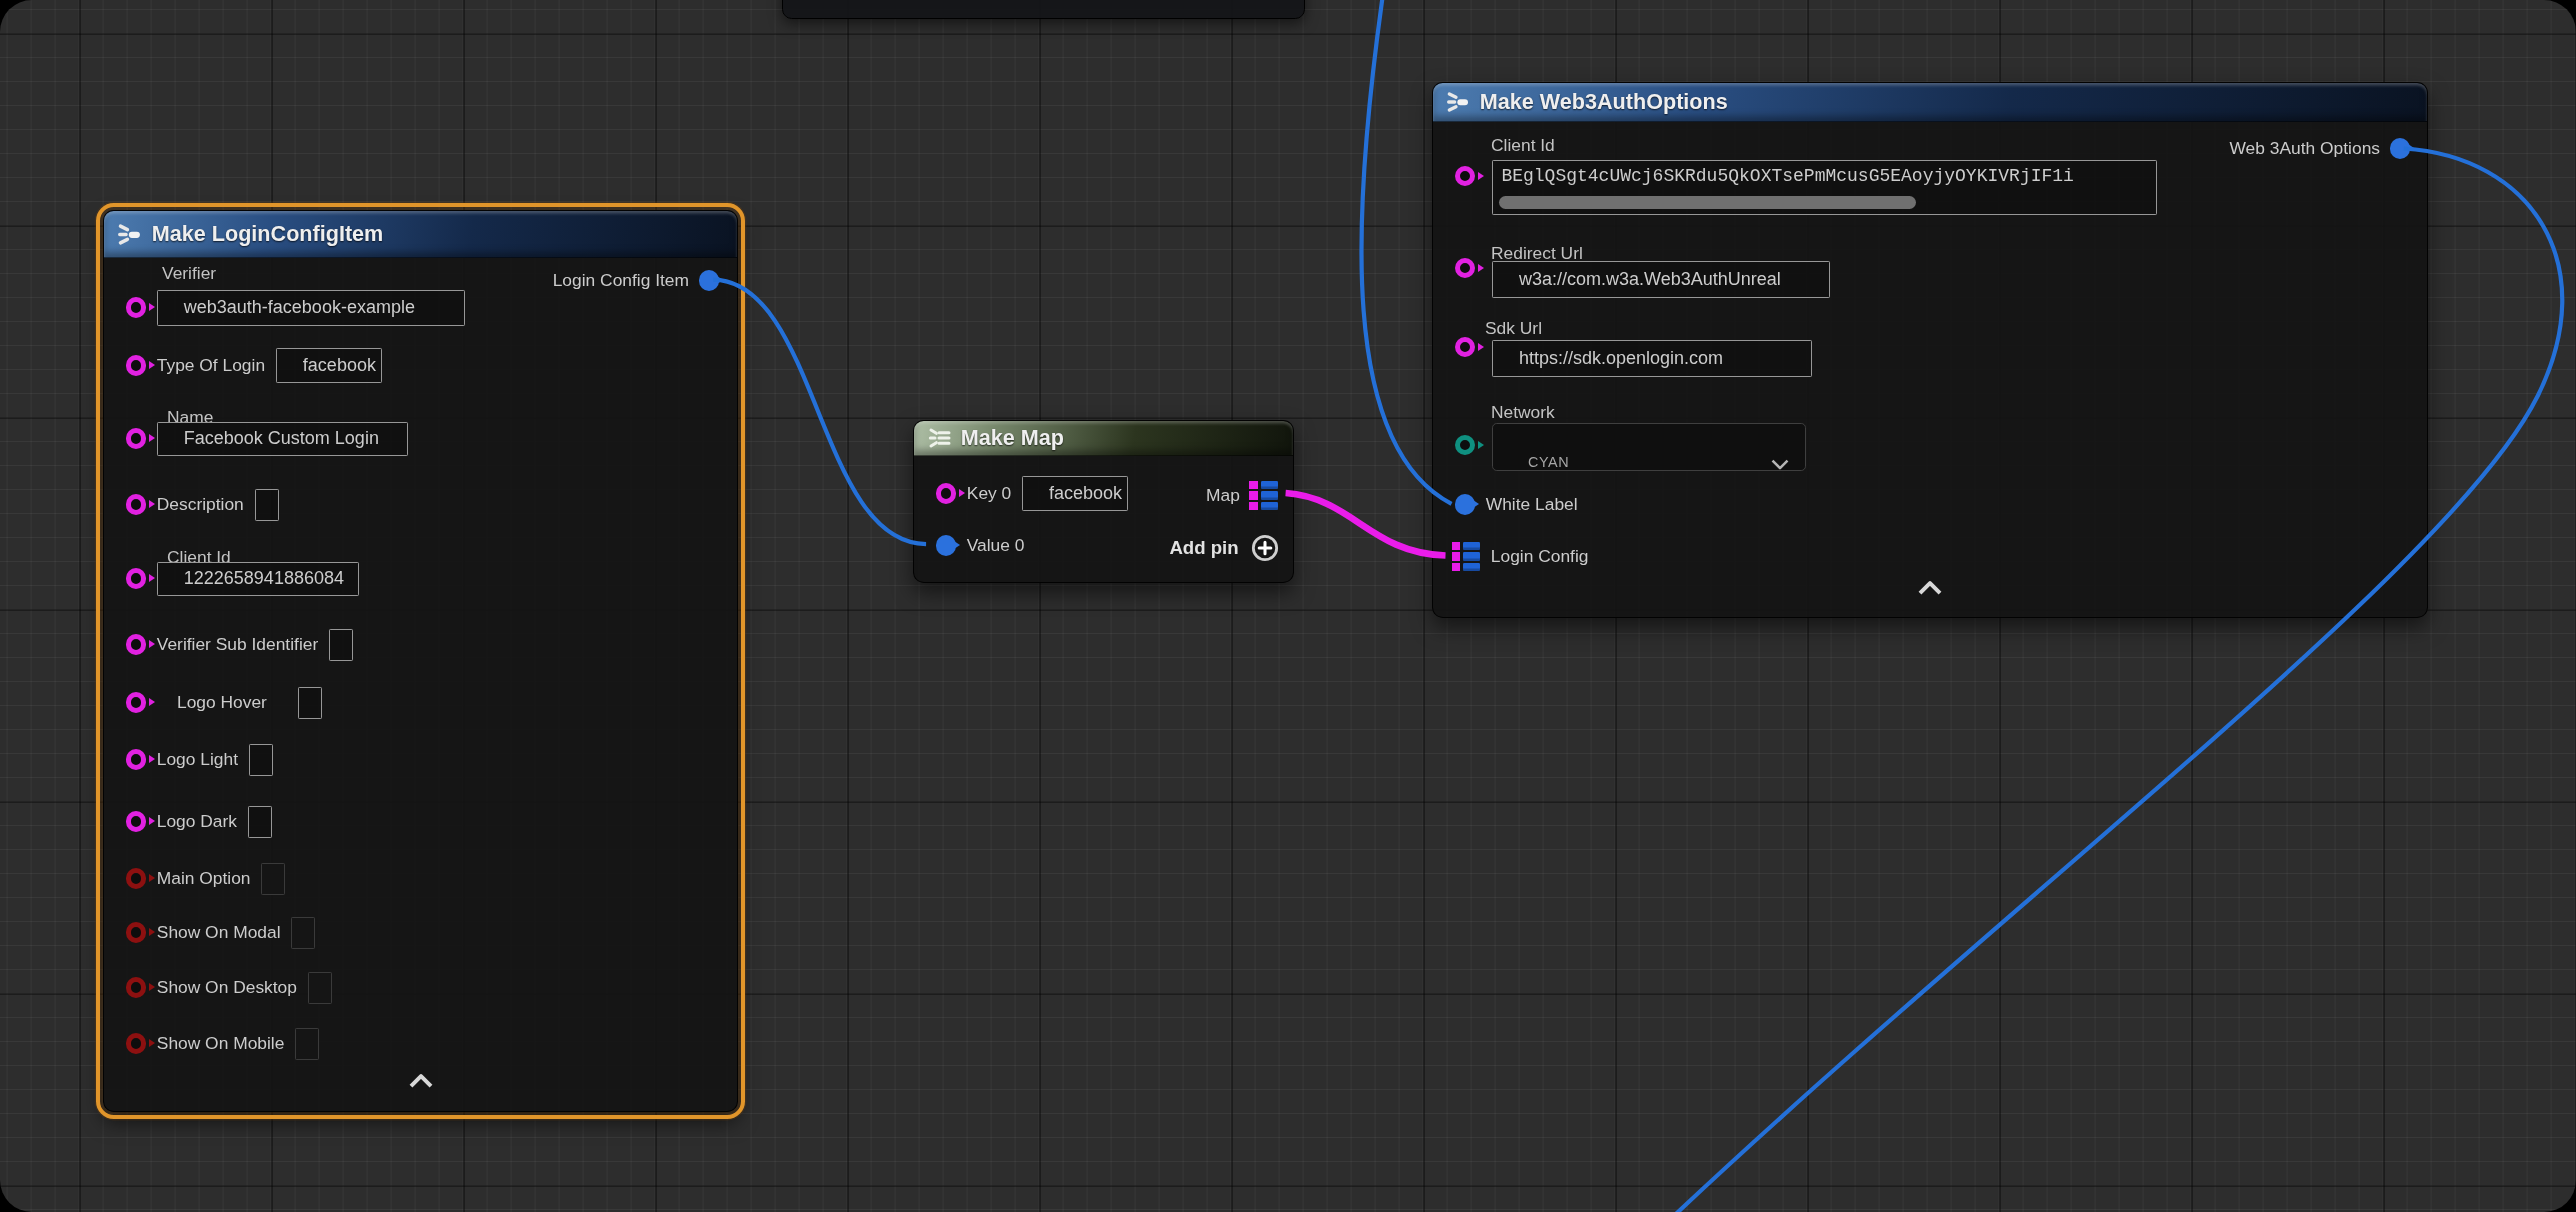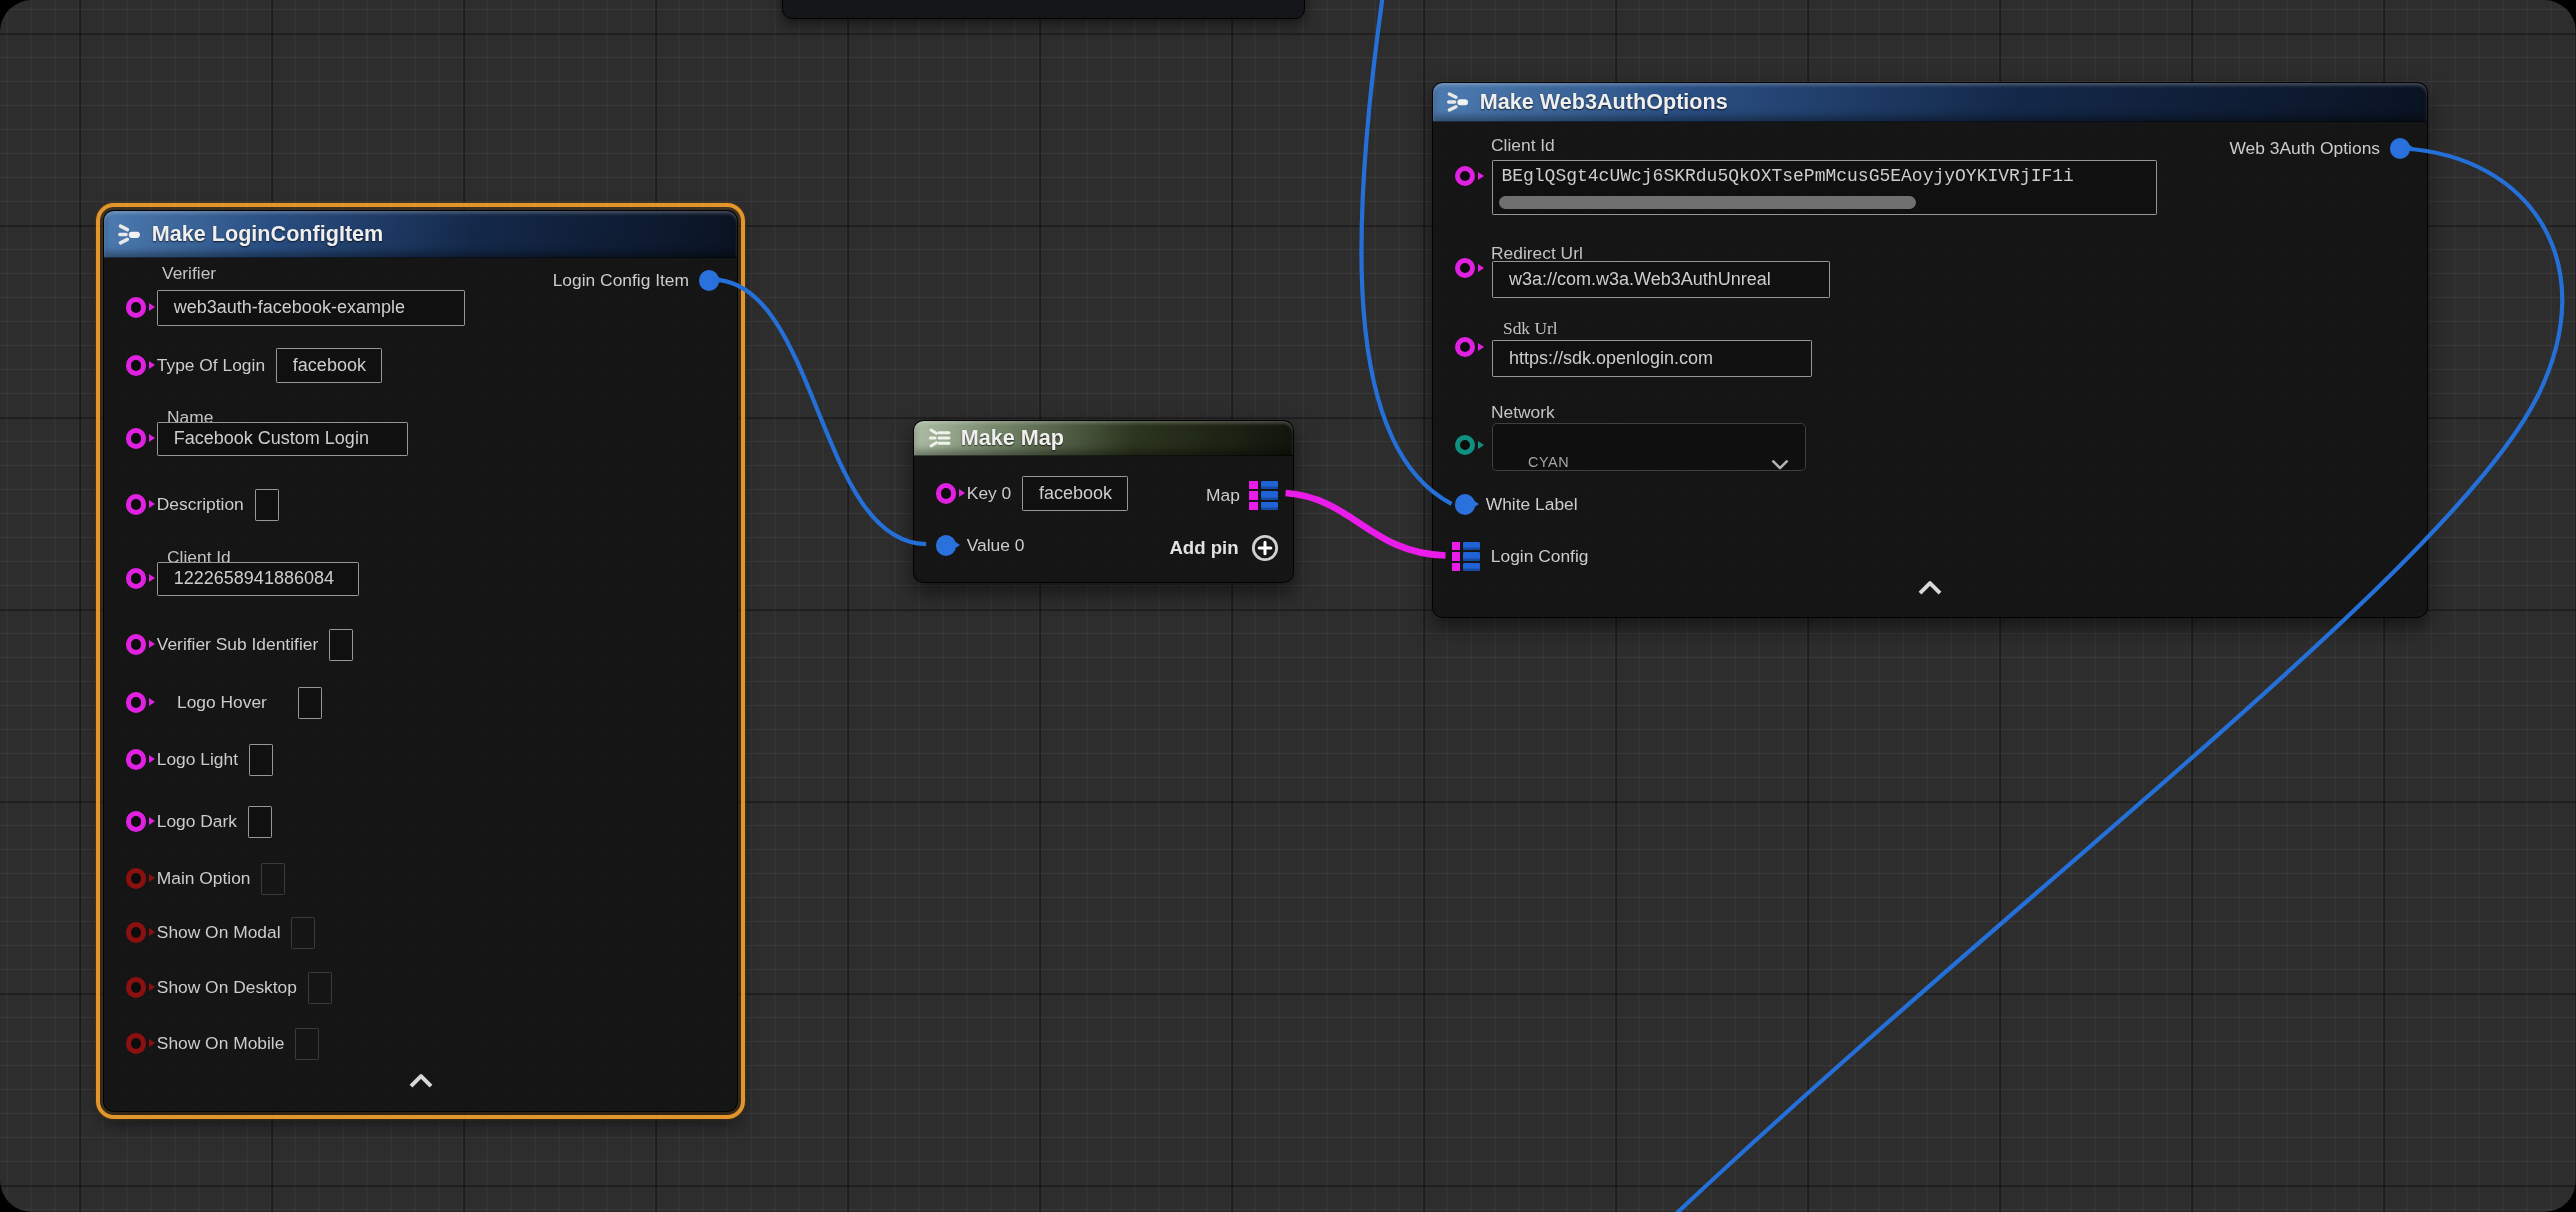--- a/index.html
+++ b/index.html
@@ -43,21 +43,21 @@
     border-left:6.6px solid var(--c);border-top:4.8px solid transparent;border-bottom:4.8px solid transparent;}
   .apin{position:absolute;left:21.6px;}
 
   .mapicon{width:28px;height:30px;display:grid;grid-template-columns:8.4px 17px;
     grid-auto-rows:8.4px;column-gap:3px;row-gap:2.4px;flex:0 0 auto;}
   .mapicon i{display:block;}
   .mapicon .k{background:#e91ce9;}
   .mapicon .v{background:#1f63d6;border-radius:1.2px;box-shadow:inset 0 -2.4px 0 rgba(0,0,0,0.25);}
 
   .tbox{border:1.8px solid #979797;background:rgba(8,8,8,0.35);color:#cdcdcd;font-size:18px;
-    display:flex;align-items:center;padding:0 16px;border-radius:1.2px;box-sizing:border-box;
+    display:flex;align-items:center;padding:0 26px;border-radius:1.2px;box-sizing:border-box;
     white-space:nowrap;overflow:hidden;height:36px;}
   .sbox{width:24px;height:32px;border:1.8px solid #979797;background:rgba(8,8,8,0.3);
     box-sizing:border-box;border-radius:1.2px;flex:0 0 auto;}
   .cbox{width:24px;height:32px;border:1.8px solid #3a3a3a;background:#151515;
     box-sizing:border-box;border-radius:1.2px;flex:0 0 auto;}
 
   .bigbox{position:absolute;border:1.8px solid #979797;background:rgba(8,8,8,0.35);
     border-radius:1.2px;box-sizing:border-box;overflow:hidden;}
   .bigbox .txt{font-size:18px;color:#cdcdcd;white-space:nowrap;overflow:hidden;padding:4.8px 8.4px 0 8.4px;font-family:Liberation Mono, monospace;}
   .bigbox .thumb{position:absolute;left:6px;bottom:4.8px;width:417px;height:13.2px;background:#707070;border-radius:6.6px;}
@@ -241,21 +241,21 @@
     <span class="pin ring apin" style="--c:#e121e1;top:83px;"></span>
     <div class="bigbox" style="left:59px;top:77px;width:665px;height:55px;">
       <div class="txt">BEglQSgt4cUWcj6SKRdu5QkOXTsePmMcusG5EAoyjyOYKIVRjIF1i</div>
       <div class="thumb"></div>
     </div>
 
     <div class="flabel" style="left:58px;top:160px;">Redirect Url</div>
     <span class="pin ring apin" style="--c:#e121e1;top:175px;"></span>
     <div class="tbox" style="position:absolute;left:59px;top:178px;width:338px;height:37px;">w3a://com.w3a.Web3AuthUnreal</div>
 
-    <div class="flabel" style="left:70px;top:235px;font-family:Liberation Serif, serif;">Sdk Url</div>
+    <div class="flabel" style="left:52px;top:235px;">Sdk Url</div>
     <span class="pin ring apin" style="--c:#e121e1;top:254px;"></span>
     <div class="tbox" style="position:absolute;left:59px;top:257px;width:320px;height:37px;">https://sdk.openlogin.com</div>
 
     <div class="flabel" style="left:58px;top:319px;">Network</div>
     <span class="pin ring apin" style="--c:#0f9080;top:352px;"></span>
     <div class="dropdown" style="left:59px;top:340px;width:314px;height:48px;">
       <span class="dval">CYAN</span>
       <svg width="18" height="10.8" viewBox="0 0 24 14">
         <path d="M2 2 L12 12 L22 2" fill="none" stroke="#b5b5b5" stroke-width="3.4" stroke-linejoin="round"></path>
       </svg>

